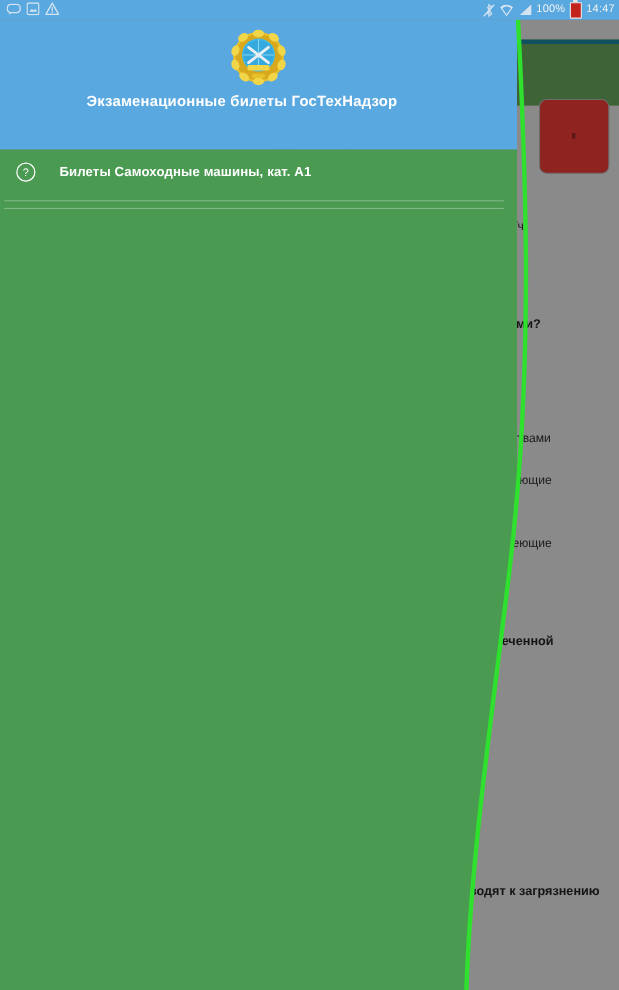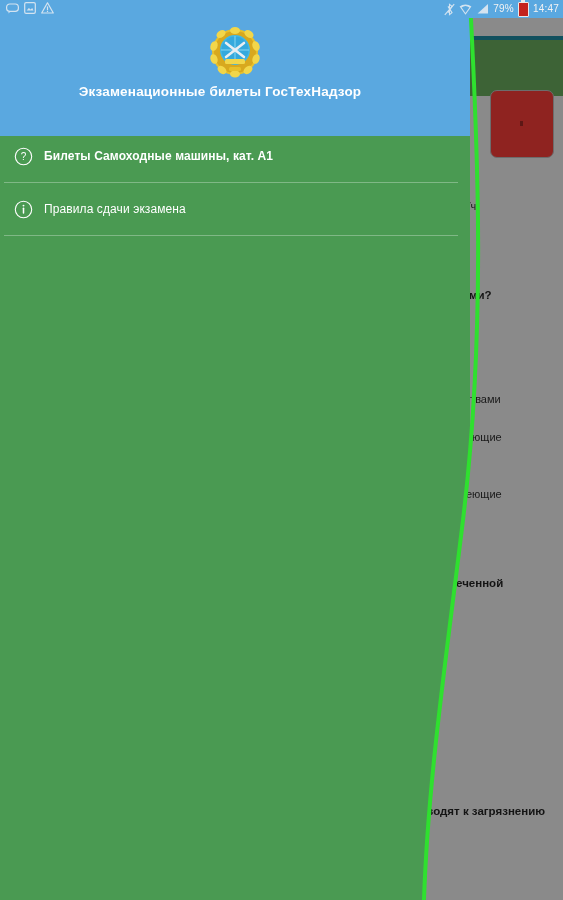--- a/index.html
+++ b/index.html
@@ -49,21 +49,21 @@
   .dheader{position:absolute;left:0;top:18px;width:470px;height:118px;background:#5aa8e0;}
   .logo{position:absolute;left:50%;top:8px;margin-left:-26px;width:52px;height:52px;}
   .dtitle{position:absolute;left:0;top:66px;width:440px;text-align:center;color:#ffffff;
     font-size:13.5px;font-weight:bold;letter-spacing:.2px;}
 
   
   .dbody{position:absolute;left:0;top:136px;width:470px;height:764px;background:#4a9a52;}
 
   .ditem{position:relative;height:40px;display:flex;align-items:center;padding-left:10px;}
   .ditem .ico{width:26px;height:26px;flex:0 0 26px;display:flex;align-items:center;justify-content:center;}
-  .ditem .lbl{margin-left:8px;font-size:12px;color:#ffffff;font-weight:bold;letter-spacing:.1px;}
+  .ditem .lbl{margin-left:18px;font-size:12px;color:#ffffff;font-weight:bold;letter-spacing:.1px;}
   .ditem.sub .lbl{font-weight:normal;}
   .ddiv{height:1px;background:rgba(255,255,255,.30);margin:6px 12px 6px 4px;}
   .dgap{height:10px;}
 
   
   .ghost{position:absolute;left:0;top:0;width:470px;height:900px;opacity:.085;pointer-events:none;}
   .g-q{font-size:11.5px;color:#000;line-height:16px;font-weight:bold;padding:0 10px;}
   .g-ans{font-size:11px;color:#000;line-height:19px;padding:0 10px;}
   .g-ans.red{color:#7a0f0b;}
   .g-img{width:62px;height:44px;margin:10px auto;border:2px solid #000;border-radius:4px;position:relative;}
@@ -198,30 +198,20 @@
                   <svg width="19" height="19" viewBox="0 0 19 19">
                     <circle cx="9.5" cy="9.5" r="8.2" fill="none" stroke="#ffffff" stroke-width="1.1"></circle>
                     <text x="9.5" y="13.4" text-anchor="middle" font-size="10" font-family="Liberation Sans, sans-serif" fill="#ffffff">?</text>
                   </svg>
                 </span>
                 <span class="lbl">Билеты Самоходные машины, кат. A1</span>
               </div>
 
               <div class="ddiv"></div>
 
-              <div class="ditem sub">
-                <span class="ico">
-                  <svg width="19" height="19" viewBox="0 0 19 19">
-                    <circle cx="9.5" cy="9.5" r="8.2" fill="none" stroke="#ffffff" stroke-width="1.1"></circle>
-                    <circle cx="9.5" cy="5.6" r="0.95" fill="#ffffff"></circle>
-                    <rect x="8.75" y="7.6" width="1.5" height="6.2" rx="0.7" fill="#ffffff"></rect>
-                  </svg>
-                </span>
-                <span class="lbl">Правила сдачи экзамена</span>
-              </div>
 
               <div class="ddiv"></div>
               <div class="dgap"></div>
 
 
             </div>
           </div>
         </foreignObject>
       </g>
       <path d="M470,0 C478,150 486,330 463,520 C446,660 428,780 424,900" fill="none" stroke="#2fe02f" stroke-width="4"></path>
@@ -249,19 +239,19 @@
         <path d="M4,3.4 L8,9.6 L5.5,11.6 L5.5,1.4 L8,3.4 L4,9.6" fill="none" stroke="#dfe9f2" stroke-width="1.1"></path>
         <line x1="0.8" y1="11.8" x2="10.2" y2="1.2" stroke="#dfe9f2" stroke-width="1.2"></line>
       </svg>
       <svg class="sb-ico" width="13" height="13" viewBox="0 0 13 13">
         <path d="M0.6,3.6 A9,9 0 0 1 12.4,3.6 L6.5,11.8 Z" fill="#dfe9f2"></path>
         <path d="M2.6,4.6 A6.2,6.2 0 0 1 10.4,4.6 L6.5,10 Z" fill="#5aa8e0"></path>
       </svg>
       <svg class="sb-ico" width="13" height="12" viewBox="0 0 13 12">
         <path d="M12,1 L12,10.6 L1.6,10.6 Z" fill="#dfe9f2"></path>
       </svg>
-      <span class="sb-text">79%</span>
+      <span class="sb-text">100%</span>
       <span class="sb-batt"></span>
       <span class="sb-text">14:47</span>
     </div>
   </div>
 
 </div>
 
 </body></html>

